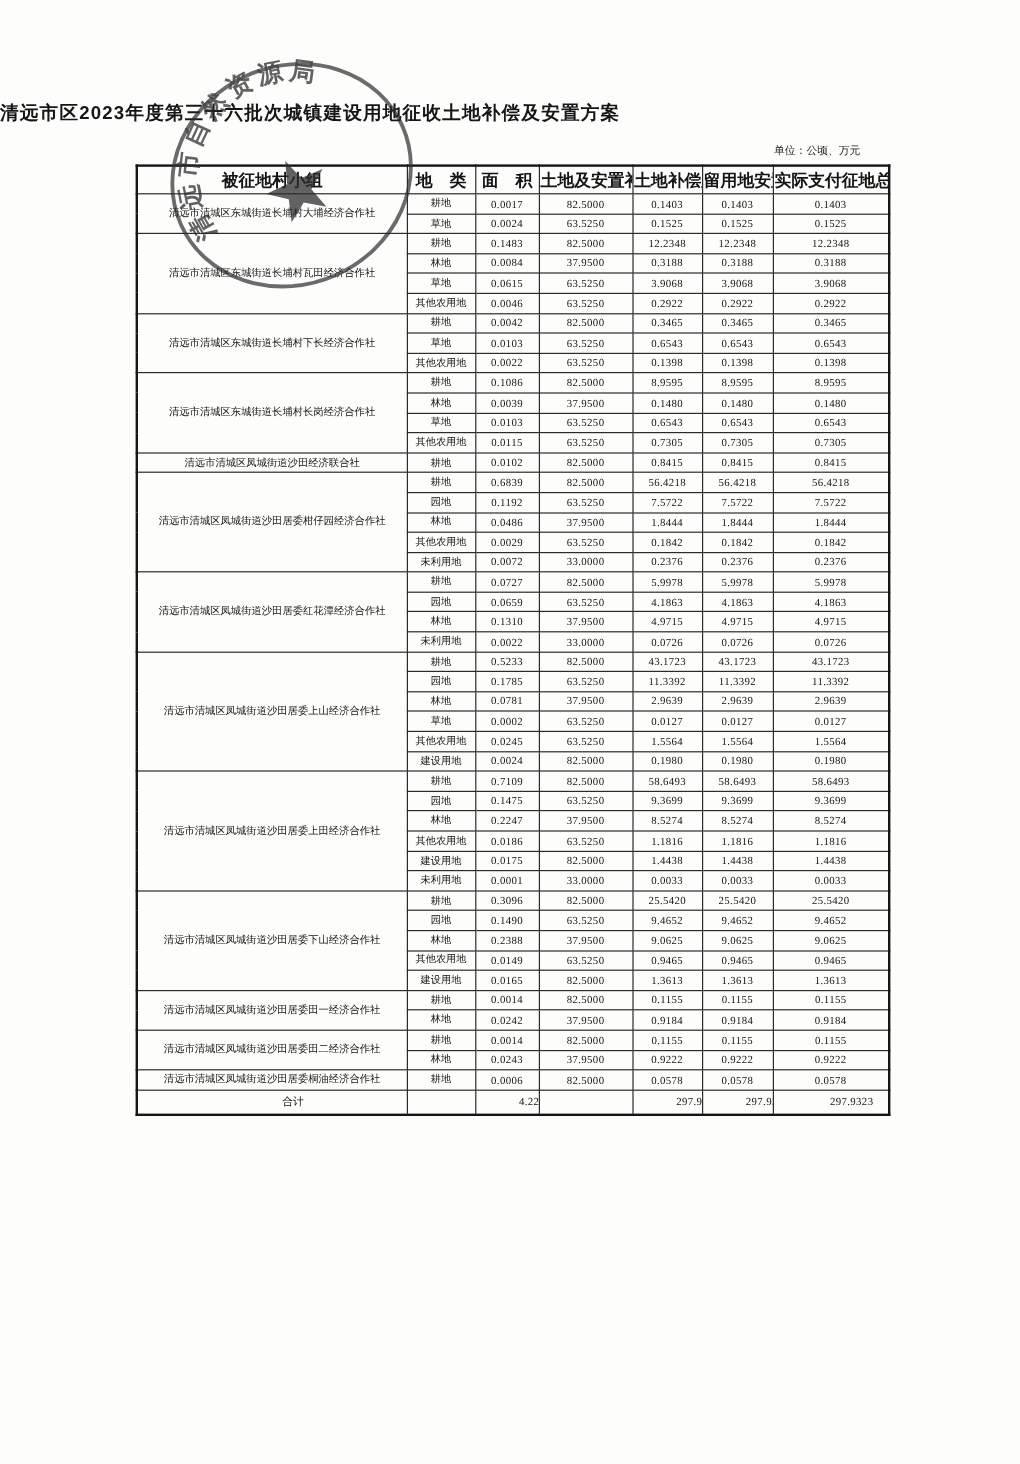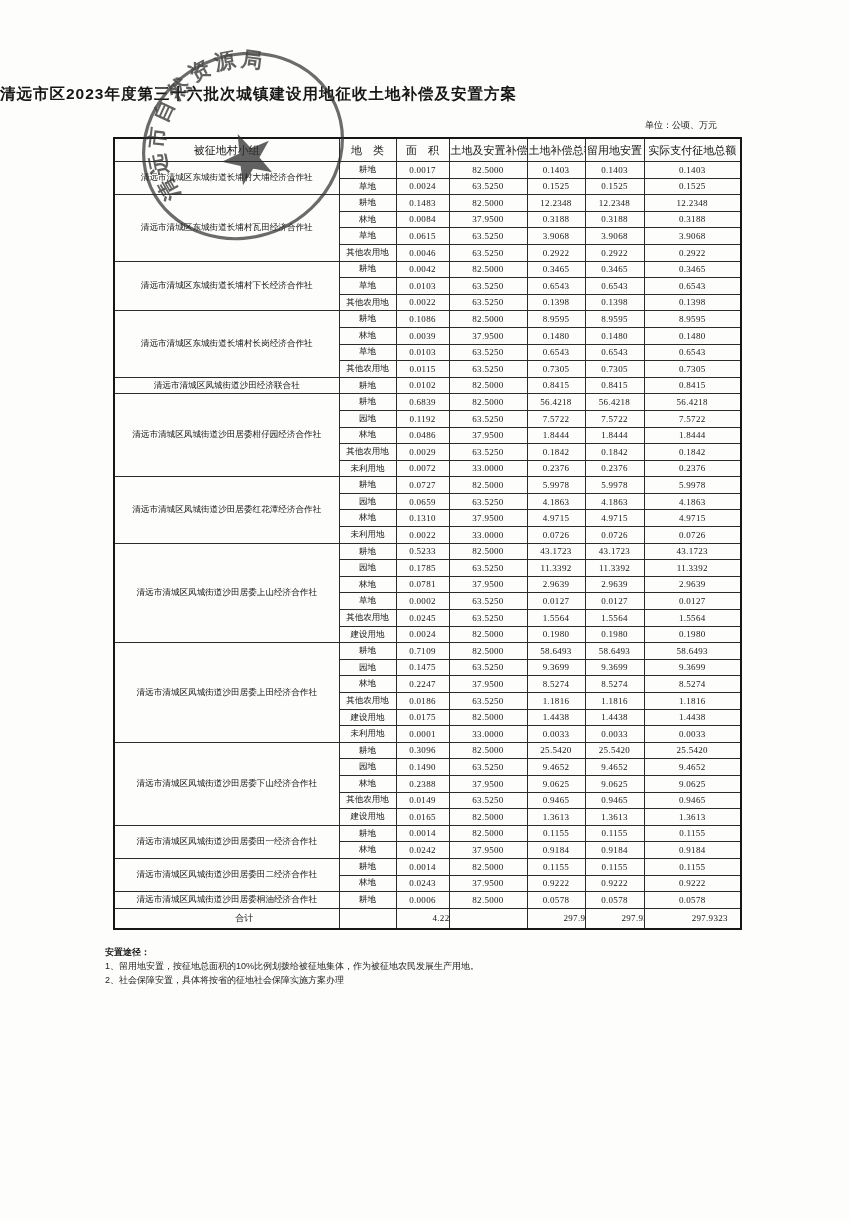--- a/index.html
+++ b/index.html
@@ -7,21 +7,21 @@
   .page{position:relative;width:850px;height:1220px;margin:0 auto;background:#fdfdfb;
         box-shadow:0 0 6px rgba(0,0,0,.25);overflow:hidden;color:#1c1c1c;}
   .title{position:absolute;top:84px;left:0;width:850px;
          font-size:15.5px;font-weight:bold;letter-spacing:1px;color:#161616;}
   .unit-note{position:absolute;top:119px;left:645px;font-size:9px;color:#222;}
   .doc-table{position:absolute;top:137px;left:113px;width:627px;border-collapse:collapse;
              table-layout:fixed;font-size:8.5px;color:#141414;}
   .doc-table th,.doc-table td{border:1px solid #2b2b2b;text-align:center;vertical-align:middle;
              padding:0 1px;height:15.6px;line-height:1.15;overflow:hidden;white-space:nowrap;}
   .doc-table{border:2px solid #161616;}
-  .doc-table thead th{height:22px;font-weight:normal;font-size:11px;}
+  .doc-table thead th{height:22px;font-weight:bold;font-size:14px;}
   .doc-table tr.group-start td{border-top:1.6px solid #1d1d1d;}
   .doc-table td.num{font-family:"Liberation Serif",serif;font-size:9px;letter-spacing:.3px;}
   .doc-table td.village-cell{font-size:8.6px;}
   .doc-table tr.total-row td{height:19px;border-top:1.6px solid #1d1d1d;font-size:9px;padding-left:36px;}
   .footer{position:absolute;top:946px;left:105px;width:640px;font-size:9px;color:#1d1d1d;line-height:1.55;}
   .footer .f-head{font-weight:bold;}
   .stamp{position:absolute;top:48px;left:133px;opacity:.88;pointer-events:none;}
   .stamp text{font-weight:bold;}
 </style>
 </head>
@@ -433,25 +433,20 @@
           <td></td>
           <td class="num">4.2288</td>
           <td class="num"></td>
           <td class="num">297.9323</td>
           <td class="num">297.9323</td>
           <td class="num">297.9323</td>
         </tr>
       </tbody>
   </table>
 
-  <div class="footer">
-    <div class="f-head">安置途径：</div>
-    <div>1、留用地安置，按征地总面积的10%比例划拨给被征地集体，作为被征地农民发展生产用地。</div>
-    <div>2、社会保障安置，具体将按省的征地社会保障实施方案办理</div>
-  </div>
 
   <svg class="stamp" width="226" height="200" viewBox="0 0 226 200">
     <g transform="rotate(-24 110 98)" stroke="#2e2e2e" fill="none">
       <ellipse cx="110" cy="98" rx="101" ry="91" stroke-width="3.2" opacity=".8"></ellipse>
       <path id="sealArc" d="M 36 125 A 79 79 0 1 1 184 125" stroke="none"></path>
       <text font-size="21" fill="#2e2e2e" stroke="none" letter-spacing="4" opacity=".85">
         <textPath href="#sealArc" startOffset="8">清远市自然资源局</textPath>
       </text>
       <polygon stroke="none" fill="#2e2e2e" opacity=".85" points="110,85 116.4,103.3 135.7,103.7 120.3,115.3 125.9,133.8 110,122.8 94.1,133.8 99.7,115.3 84.3,103.7 103.6,103.3"></polygon>
     </g>

